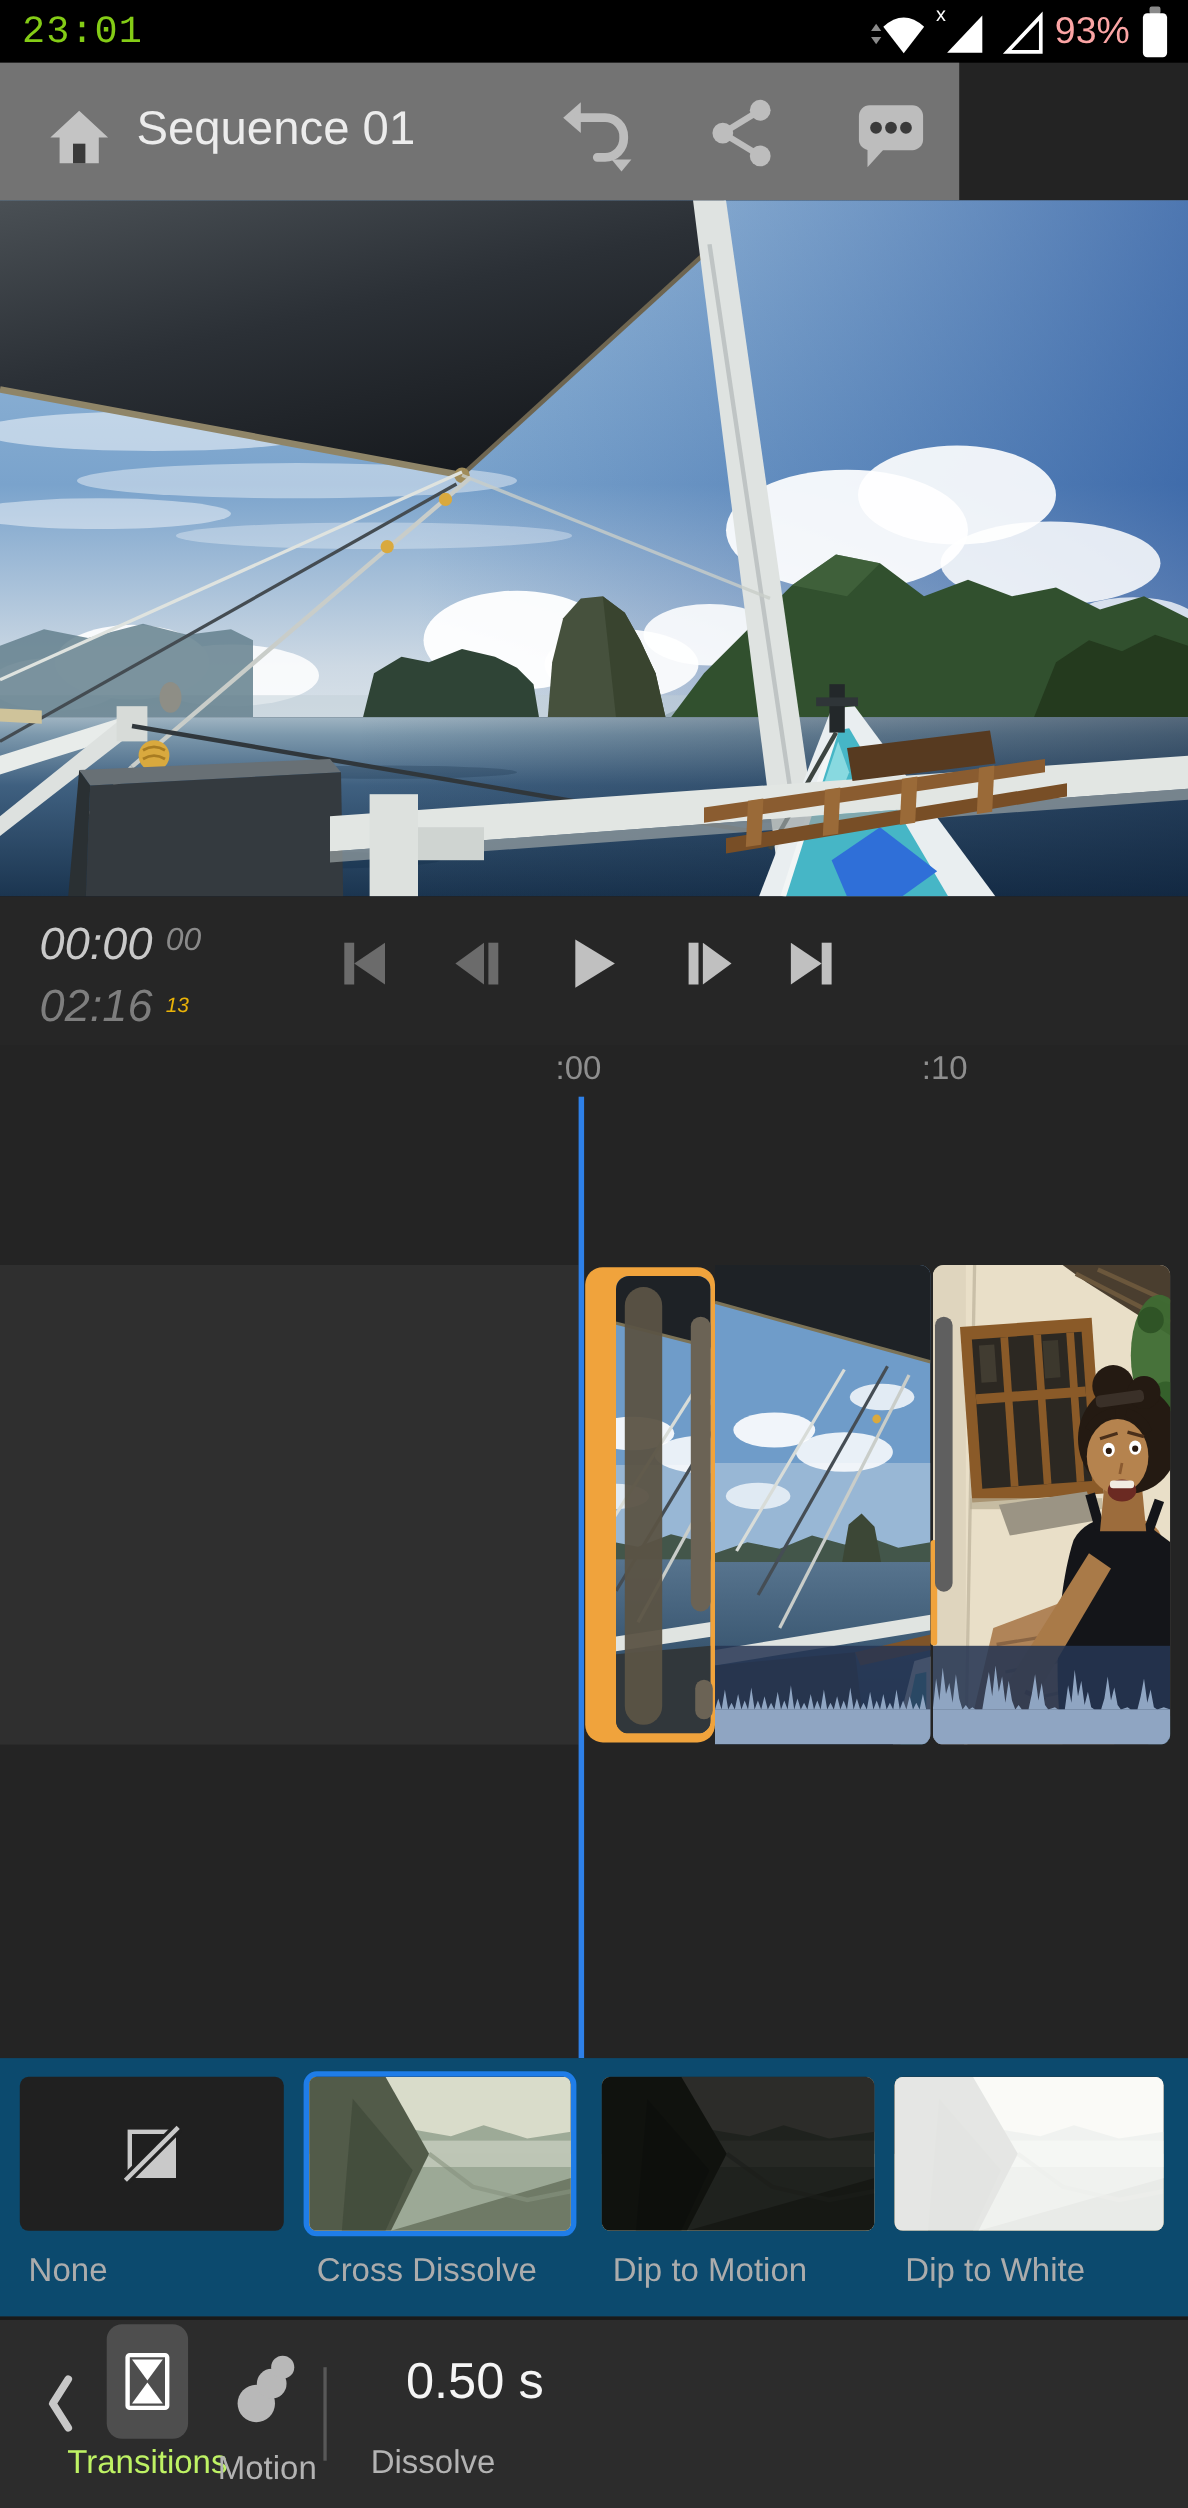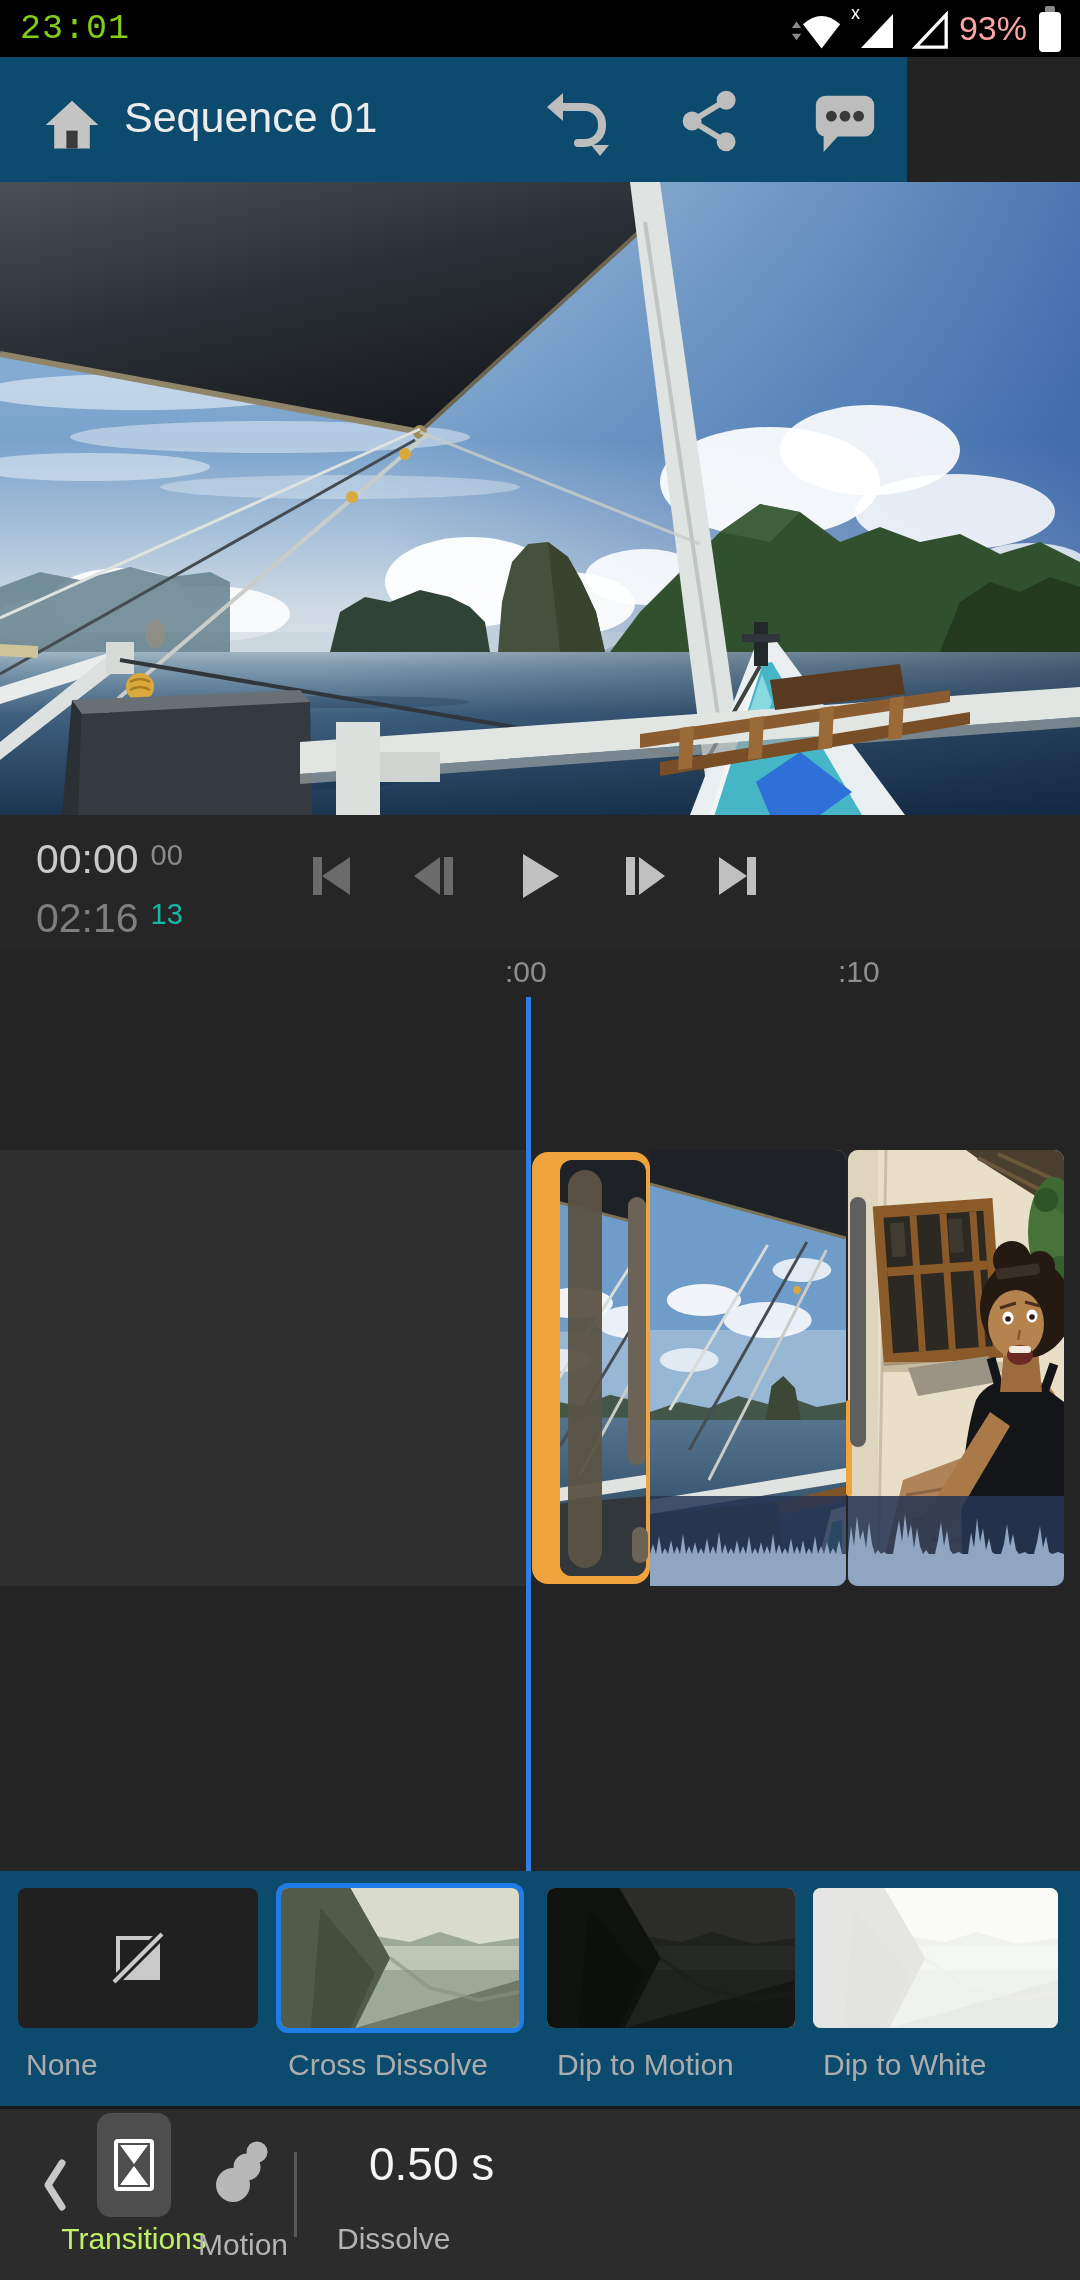--- a/index.html
+++ b/index.html
@@ -5,34 +5,34 @@
   html,body{margin:0;padding:0;background:#000;}
   #app{position:relative;width:1080px;height:2280px;overflow:hidden;background:#232323;
        font-family:"Liberation Sans","DejaVu Sans",sans-serif;-webkit-font-smoothing:antialiased;}
   .abs{position:absolute;}
   
   #statusbar{left:0;top:0;width:1080px;height:57px;background:#000;}
   #statusbar .time{left:20px;top:9px;font-size:35px;color:#84cc16;letter-spacing:1px;font-family:Liberation Mono, monospace;}
   #statusbar .right{right:16px;top:0;height:57px;display:flex;align-items:center;gap:9px;}
   .batt-pct{font-size:34px;color:#fca5a5;}
   
-  #appbar{left:0;top:57px;width:872px;height:125px;background:#0c4a6e;padding-left:35px;}
+  #appbar{left:0;top:57px;width:872px;height:125px;background:#737373;}
   #appbar .title{left:124px;top:36px;font-size:43px;color:#ececec;}
   #appbar .left-ic{left:34px;top:30px;}
   #appbar .right-ics{right:24px;top:26px;display:flex;gap:58px;align-items:center;}
   .iconbtn{width:76px;height:76px;display:flex;align-items:center;justify-content:center;}
   
   #preview{left:0;top:182px;width:1080px;height:633px;background:#0c1520;}
   
   #controls{left:0;top:815px;width:1080px;height:135px;background:#262626;}
-  .tc{left:36px;top:17px;line-height:47px;}
+  .tc{left:36px;top:17px;line-height:47px;font-style:italic;}
   .tc .r1 .main{font-size:41px;color:#c9c9c9;}
   .tc .r1 .sub{font-size:29px;color:#8a8a8a;margin-left:12px;vertical-align:8px;}
   .tc .r2 .main{font-size:41px;color:#7e7e7e;}
-  .tc .r2 .sub{font-size:29px;color:#14b8a6;margin-left:12px;vertical-align:8px;margin-top:33px;}
+  .tc .r2 .sub{font-size:19px;color:#eab308;margin-left:12px;vertical-align:8px;margin-top:33px;}
   .pbtn{width:56px;height:56px;top:848px;}
   
   #timeline{left:0;top:950px;width:1080px;height:921px;background:#242424;}
   .tick{top:5px;font-size:30px;color:#8e8e8e;}
   #lane{left:0;top:200px;width:526px;height:436px;background:#2f2f2f;}
   #playhead{left:526px;top:997px;width:5px;height:874px;background:#2e80e8;z-index:30;}
   .clipwrap{top:1150px;height:436px;overflow:hidden;z-index:5;}
   #tclip{left:532px;top:1152px;width:118px;height:432px;background:#f0a33c;border-radius:16px;z-index:10;}
   #tclip .win{left:28px;top:8px;width:86px;height:416px;border-radius:12px;overflow:hidden;}
   .pill{background:#6b6355;border-radius:999px;}

